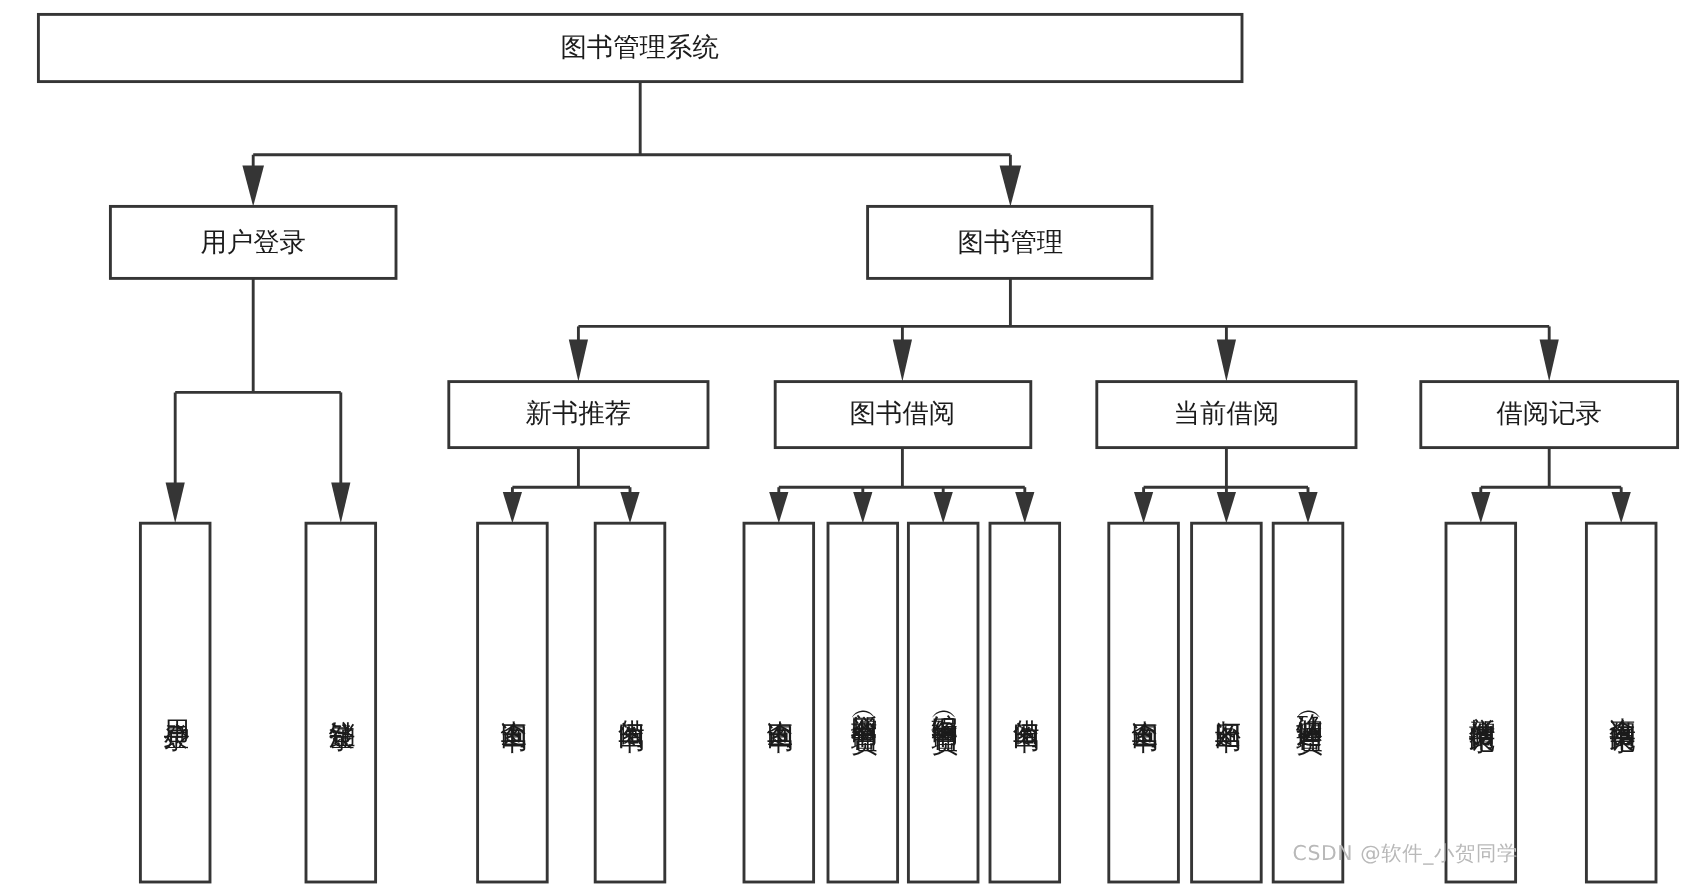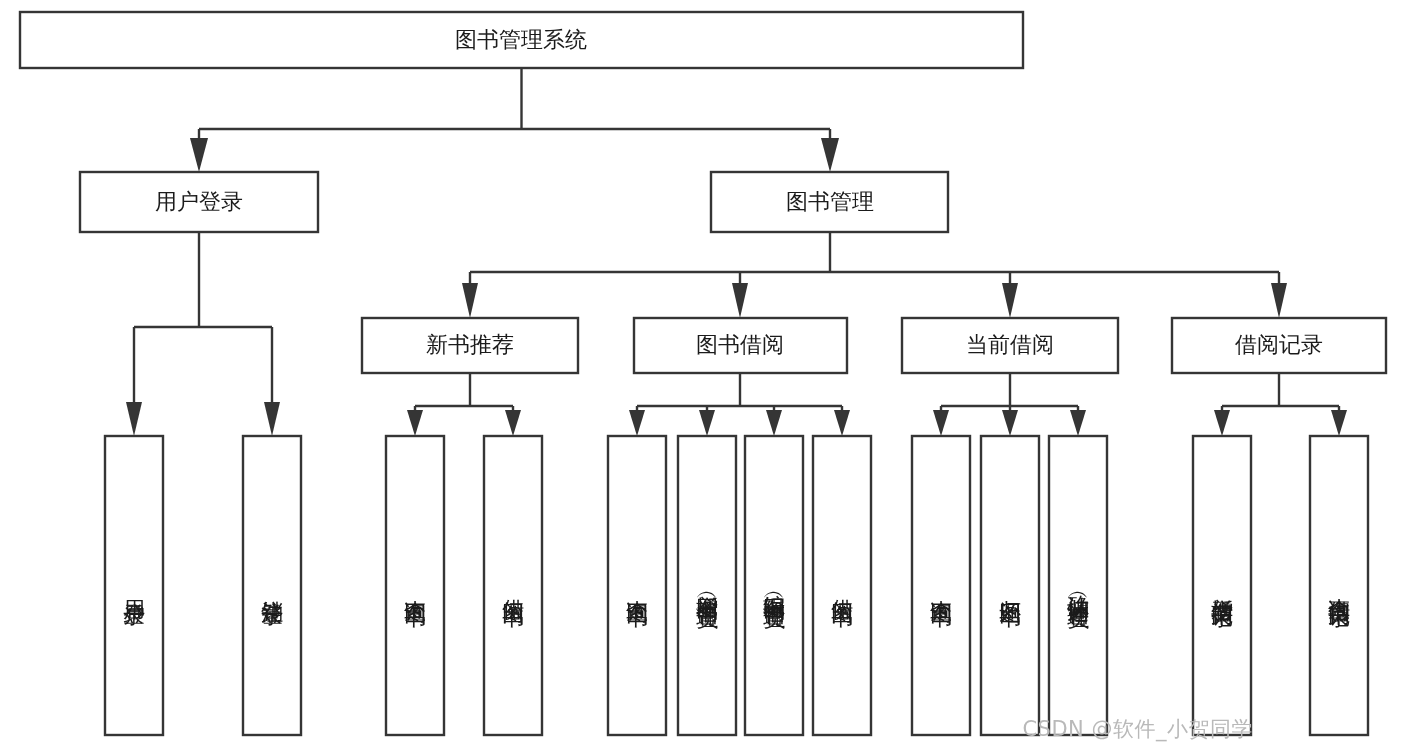--- a/index.html
+++ b/index.html
@@ -13,20 +13,21 @@
     width: 1405px;
     height: 747px;
     overflow: hidden;
     position: relative;
   }
   #diagram-root {
     position: relative;
     width: 1263px;
     height: 747px;
     background: #ffffff;
+    margin-left: 12px;
   }
   svg#flow-svg {
     position: absolute;
     left: 0;
     top: 0;
     width: 1405px;
     height: 747px;
     display: block;
   }
   .node-rect {
@@ -63,23 +64,23 @@
     display: flex;
     align-items: center;
     justify-content: center;
     text-align: center;
     white-space: nowrap;
     pointer-events: none;
   }
   .watermark {
     position: absolute;
     right: 10px;
-    bottom: 4px;
-    font-family: "DejaVu Sans", "Liberation Sans", sans-serif;
-    font-size: 21px;
+    bottom: 24px;
+    font-family: "DejaVu Sans", "Liberation Sans", sans-serif;
+    font-size: 17px;
     color: #b9b9b9;
     letter-spacing: 0.5px;
     white-space: nowrap;
   }
 </style>
 </head>
 <body>
 
 <div id="diagram-root">
 

